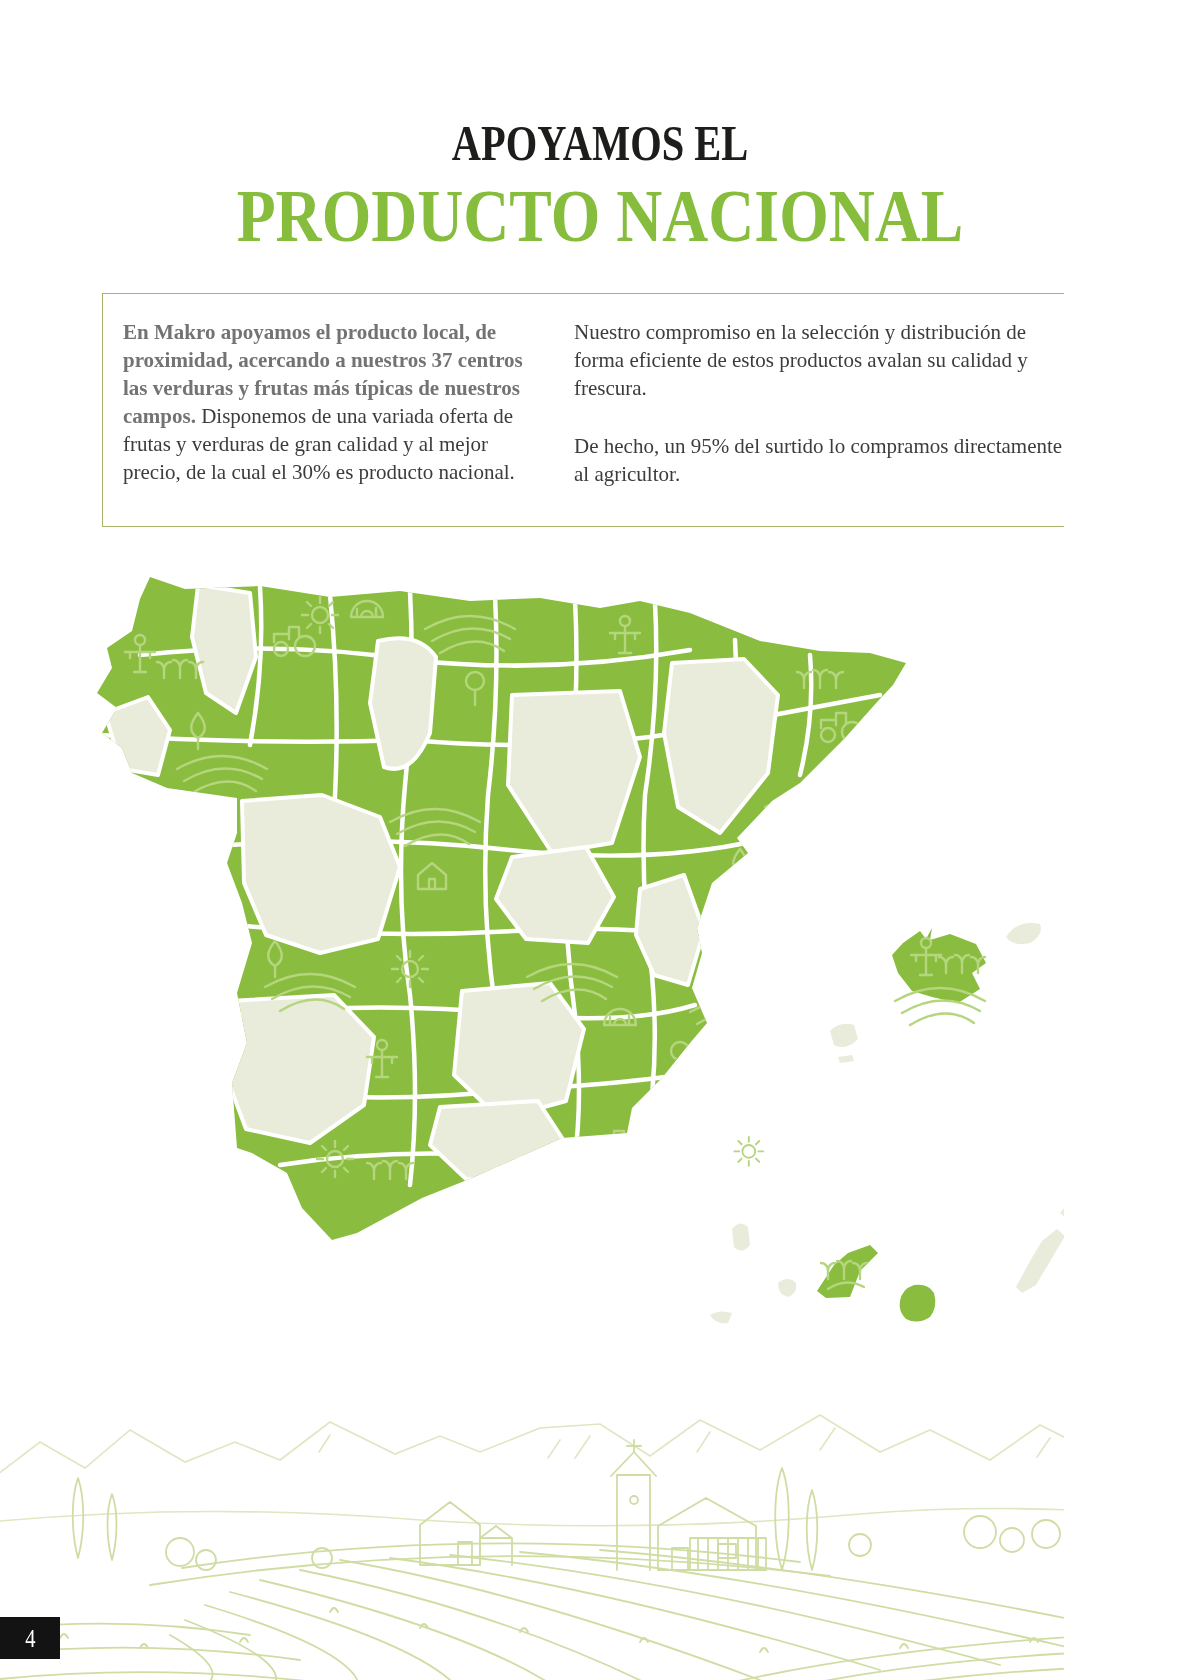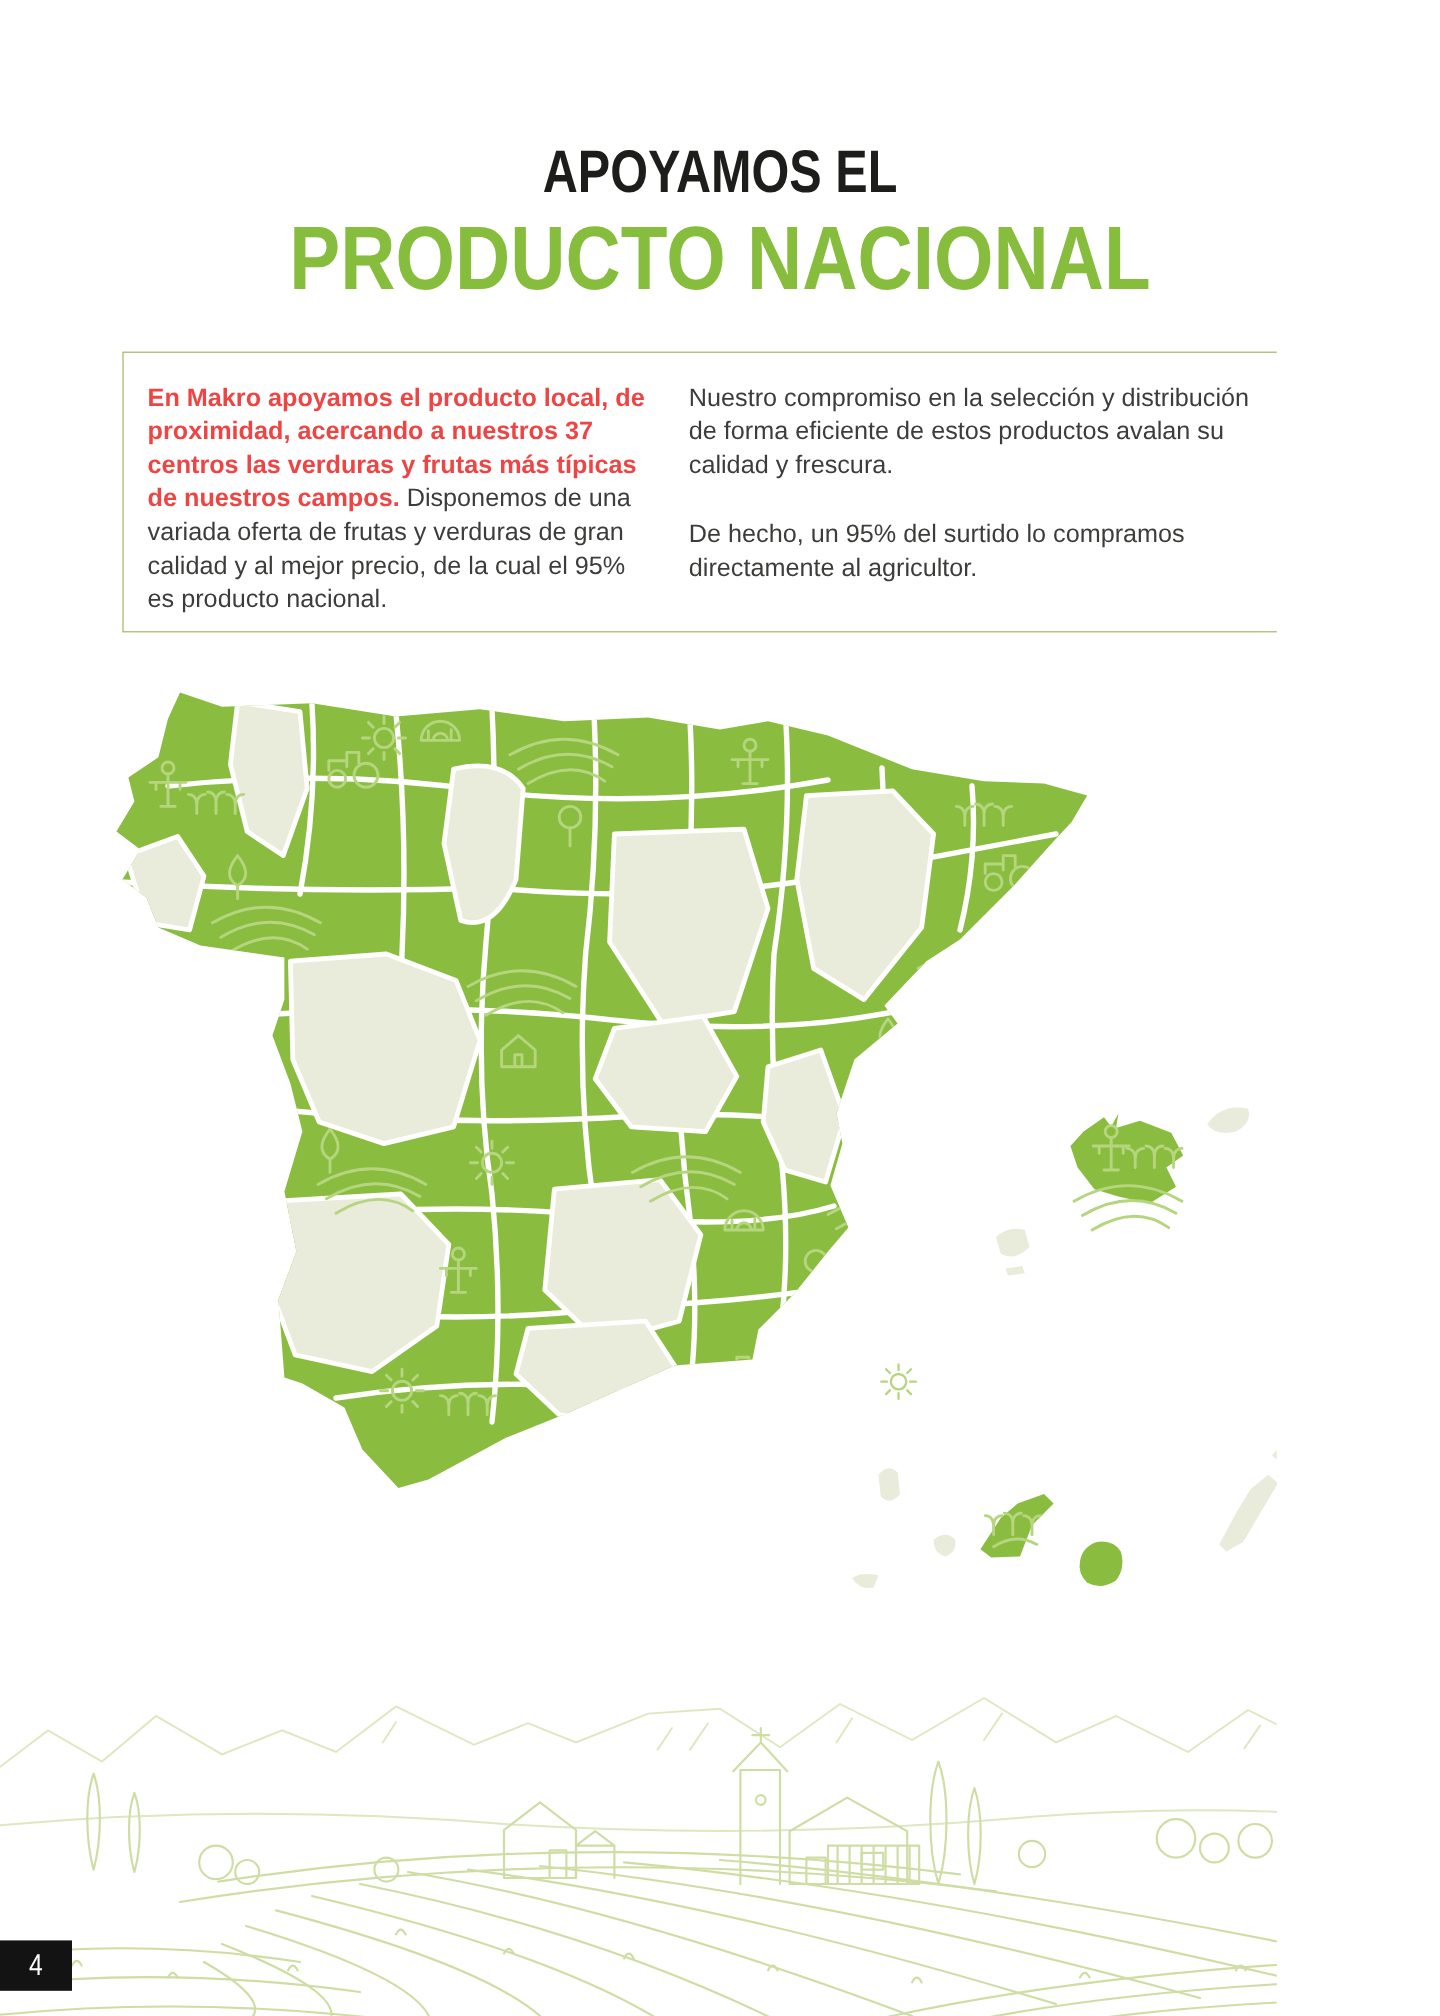--- a/index.html
+++ b/index.html
@@ -1,33 +1,33 @@
 <!DOCTYPE html>
 <html><head>
 <meta charset="utf-8">
 <style>
   html,body{margin:0;padding:0;background:#fff;}
   .page{
     position:relative;width:1064px;height:1680px;overflow:hidden;background:#fff;
-    font-family:Liberation Sans, sans-serif;color:#3c3c3b;
+    font-family:Liberation Serif, serif;color:#3c3c3b;
   }
   
   .title-line{position:absolute;left:0;width:1200px;text-align:center;white-space:nowrap;
     font-weight:bold;line-height:1;}
   .title-line1{top:118px;font-size:50px;color:#1d1d1b;letter-spacing:0px;transform:scaleX(.81);}
   .title-line2{top:178px;font-size:75px;color:#86bd3c;letter-spacing:0px;transform:scaleX(.85);}
   
   .intro-box{
     position:absolute;left:102px;top:293px;width:991px;height:234px;box-sizing:border-box;
     border:1px solid #a7b36a;display:flex;padding:24px 28px 16px 20px;
   }
   .intro-col{font-size:21px;line-height:28px;}
   .intro-left{width:451px;flex:0 0 451px;box-sizing:border-box;padding-right:26px;}
   .intro-right{flex:1;}
-  .intro-highlight{color:#ef4444;font-weight:bold;}
+  .intro-highlight{color:#737373;font-weight:bold;}
   .intro-right p{margin:0;}
   .intro-right .p2{margin-top:30px;}
   
   .map-svg{position:absolute;left:80px;top:545px;width:1040px;height:800px;}
   .land{fill:#8abd3f;}
   .light-region{fill:#e9ecda;stroke:#ffffff;stroke-width:4;stroke-linejoin:round;}
   .light-island{fill:#e9ecda;}
   .mesh{stroke:#ffffff;stroke-width:4.5;fill:none;stroke-linecap:round;}
   .map-icons{stroke:#b5d57e;stroke-width:2.4;fill:none;stroke-linecap:round;stroke-linejoin:round;}
   
@@ -45,21 +45,21 @@
 <body>
 
 <div class="page">
 
   <div class="title-line title-line1">APOYAMOS EL</div>
   <div class="title-line title-line2">PRODUCTO NACIONAL</div>
 
   <div class="intro-box">
     <div class="intro-col intro-left">
       <span class="intro-highlight">En Makro apoyamos el producto local, de proximidad, acercando a nuestros 37 centros las verduras y frutas más típicas de nuestros campos.</span>
-      <span>Disponemos de una variada oferta de frutas y verduras de gran calidad y al mejor precio, de la cual el 95% es producto nacional.</span>
+      <span>Disponemos de una variada oferta de frutas y verduras de gran calidad y al mejor precio, de la cual el 30% es producto nacional.</span>
     </div>
     <div class="intro-col intro-right">
       <p class="p1">Nuestro compromiso en la selección y distribución de forma eficiente de estos productos avalan su calidad y frescura.</p>
       <p class="p2">De hecho, un 95% del surtido lo compramos directamente al agricultor.</p>
     </div>
   </div>
 
   <svg class="map-svg" viewBox="0 0 1040 800" aria-hidden="true">
     <defs>
       <clipPath id="mainlandClip">

